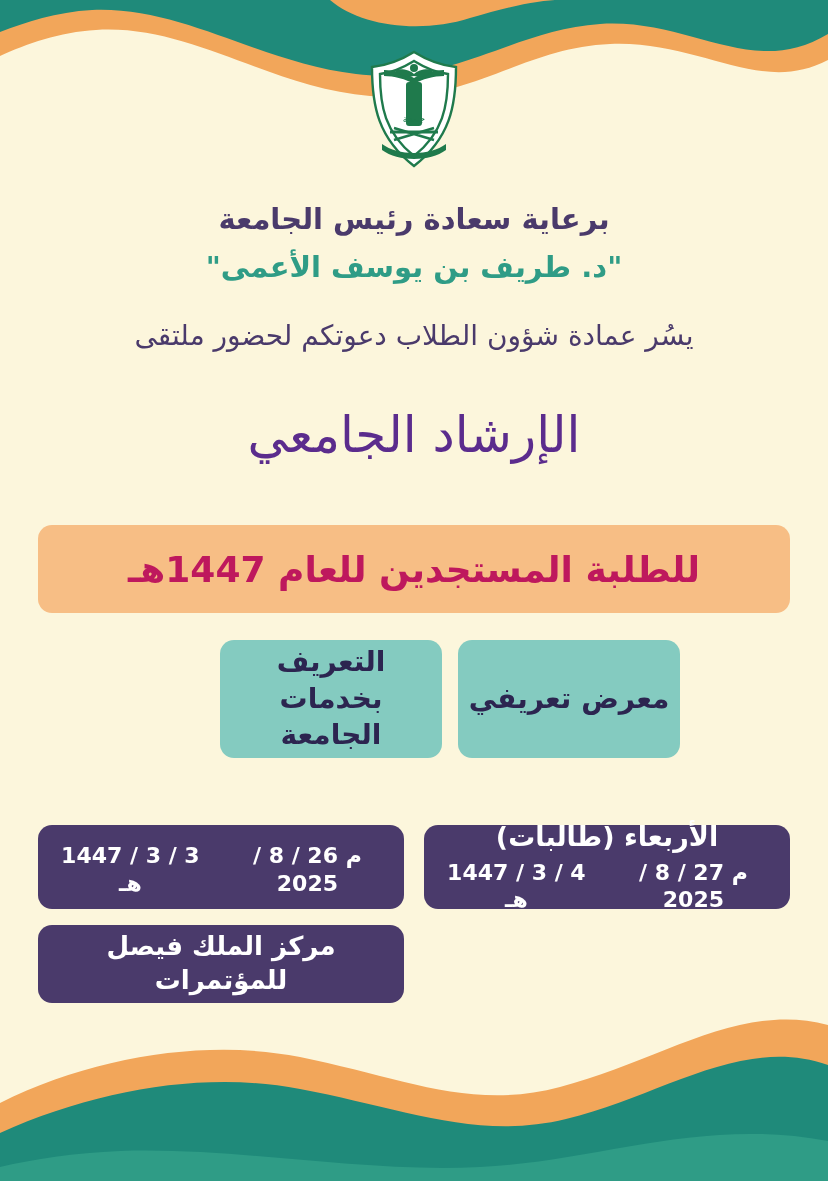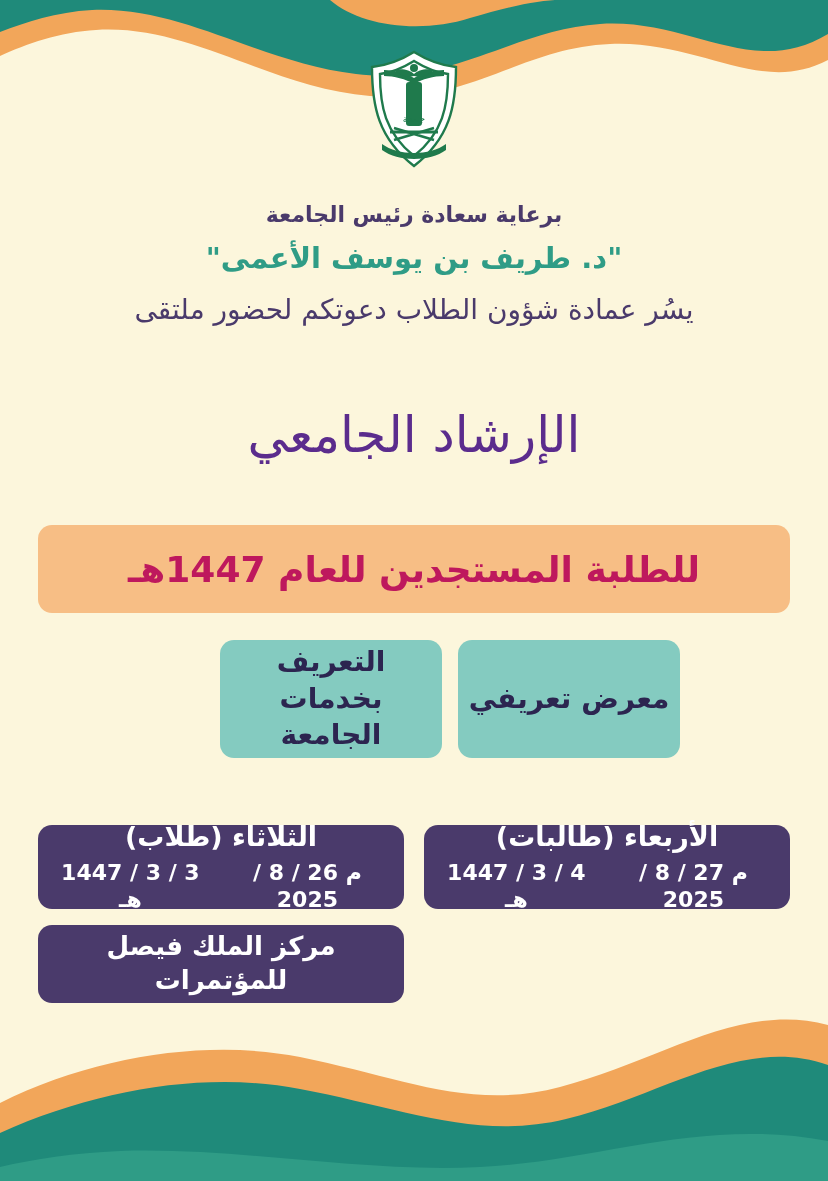--- a/index.html
+++ b/index.html
@@ -50,38 +50,38 @@
 
   
   .header-block {
     position: absolute;
     top: 200px;
     left: 0;
     width: 828px;
     text-align: center;
   }
   .patronage {
-    font-size: 22px;
+    font-size: 29px;
     font-weight: bold;
     color: #4A3A6B;
     letter-spacing: 0px;
     line-height: 1.35;
   }
   .rector-name {
     font-size: 29px;
     font-weight: bold;
     color: #2F9C86;
     margin-top: 9px;
     line-height: 1.35;
   }
   .invite-line {
     font-size: 28px;
     font-weight: normal;
     color: #4A3A6B;
-    margin-top: 13px;
+    margin-top: 30px;
     line-height: 1.35;
   }
 
   
   .main-title {
     position: absolute;
     top: 404px;
     left: 0;
     width: 828px;
     text-align: center;
@@ -244,21 +244,20 @@
   </div>
 
   <div class="features">
     <div class="feature f0">التعريف بخدمات الجامعة</div>
     <div class="feature f2">معرض تعريفي</div>
   </div>
 
   <div class="info-grid">
 
     <div class="card day">
-      <div class="day-name">الثلاثاء (طلاب)</div>
       <div class="dates">
         <span>3 / 3 / 1447 هـ</span>
         <span>م 26 / 8 / 2025</span>
       </div>
     </div>
 
     <div class="card day">
       <div class="day-name">الأربعاء (طالبات)</div>
       <div class="dates">
         <span>4 / 3 / 1447 هـ</span>

